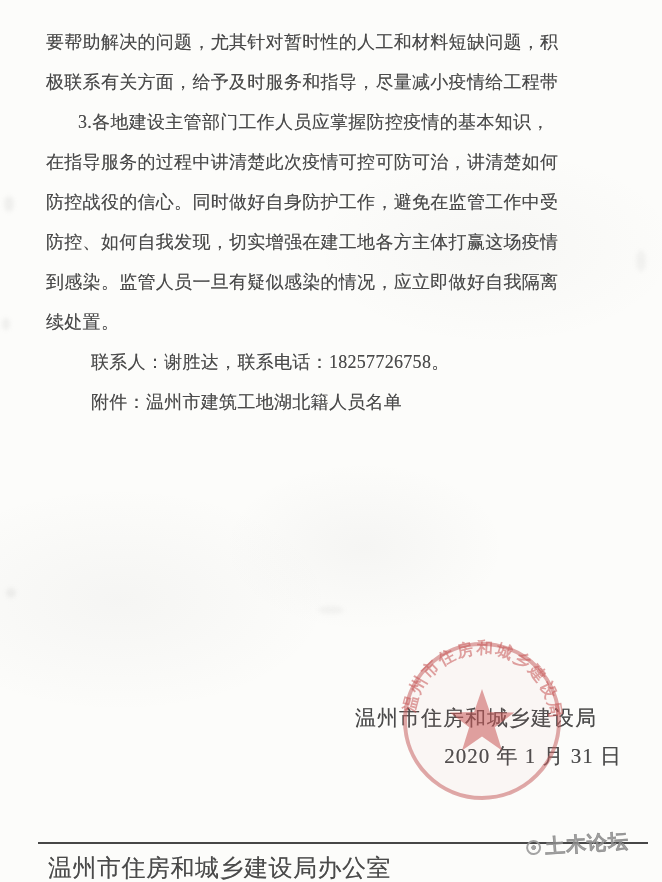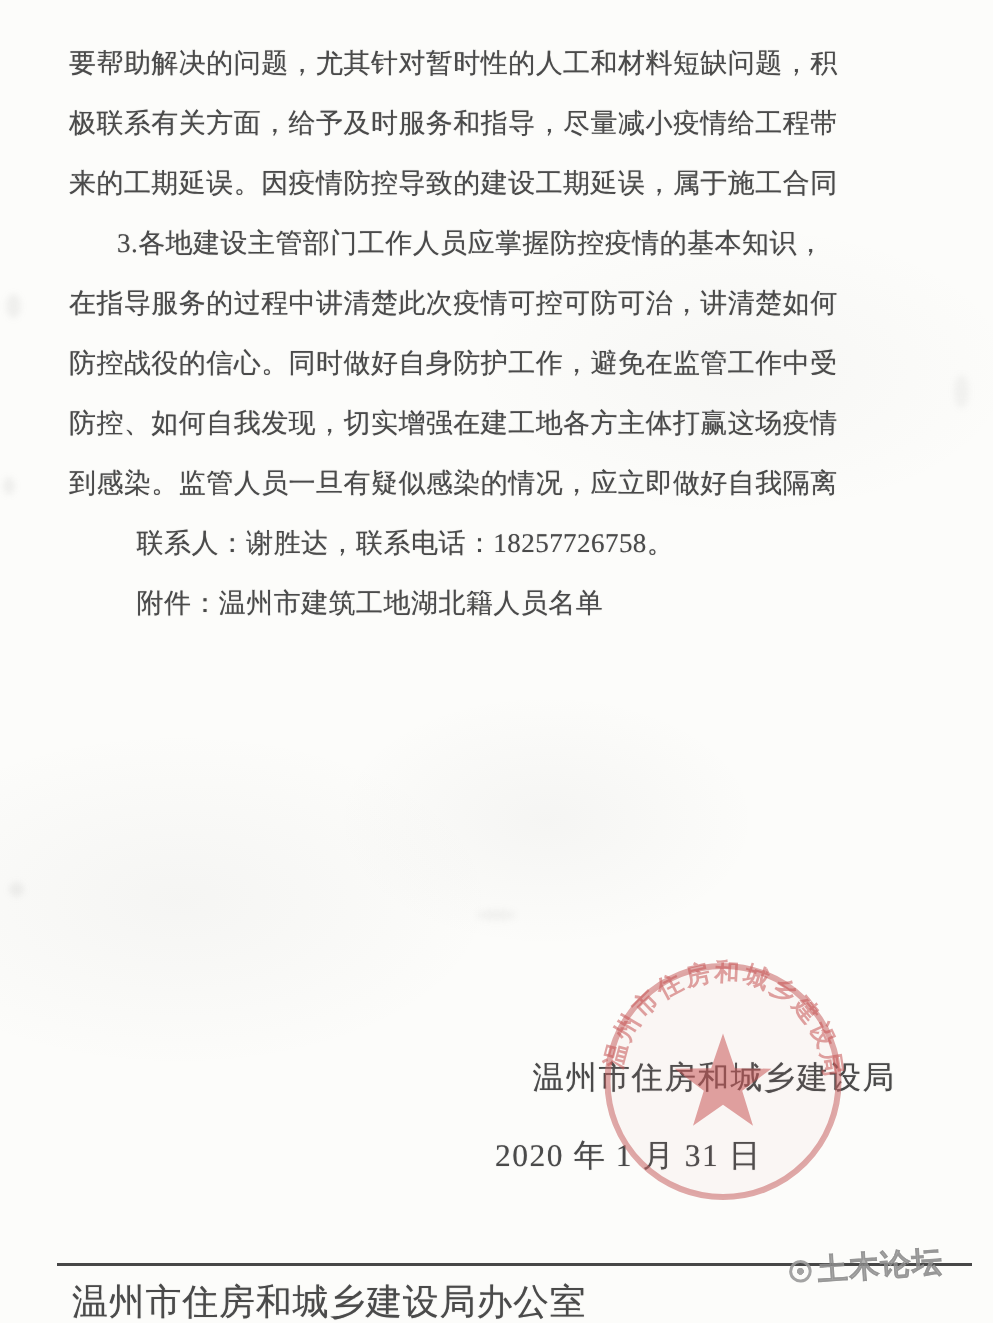--- a/index.html
+++ b/index.html
@@ -26,23 +26,22 @@
   .indent-sm{padding-left:32px;}
   .indent{padding-left:45px;}
   .attachment{}
   .sig-org{
     position:absolute;left:330px;top:704px;width:292px;
     text-align:center;font-size:21px;letter-spacing:1px;
     text-shadow:0 0 0.6px rgba(74,74,74,0.55);
   }
   .sig-date{
     position:absolute;left:330px;top:742px;width:292px;
-    text-align:left;font-size:21px;letter-spacing:1px;
+    text-align:right;font-size:21px;letter-spacing:1px;
     text-shadow:0 0 0.6px rgba(74,74,74,0.55);
-    margin-top:14px;
   }
   .seal{position:absolute;left:392px;top:631px;width:180px;height:180px;pointer-events:none;}
   .footer-rule{
     position:absolute;left:38px;top:842px;width:610px;height:0;
     border-top:2px solid #474747;
   }
   .footer-left{
     position:absolute;left:48px;top:852px;
     font-size:24px;letter-spacing:0.5px;
     text-shadow:0 0 0.6px rgba(74,74,74,0.5);
@@ -74,26 +73,26 @@
   .s5{left:636px;top:250px;width:10px;height:22px;background:rgba(130,130,130,0.08);}
 </style>
 </head>
 <body>
 
 <div class="page">
 
   <div class="body-text">
     <div class="line">要帮助解决的问题，尤其针对暂时性的人工和材料短缺问题，积</div>
     <div class="line">极联系有关方面，给予及时服务和指导，尽量减小疫情给工程带</div>
-    <div class="line">来的工期延误。因疫情防控导致的建设工期延误，属于施工合同</div>
     <div class="line indent-sm">3.各地建设主管部门工作人员应掌握防控疫情的基本知识，</div>
     <div class="line">在指导服务的过程中讲清楚此次疫情可控可防可治，讲清楚如何</div>
     <div class="line">防控战役的信心。同时做好自身防护工作，避免在监管工作中受</div>
     <div class="line">防控、如何自我发现，切实增强在建工地各方主体打赢这场疫情</div>
     <div class="line">到感染。监管人员一旦有疑似感染的情况，应立即做好自我隔离</div>
+    <div class="line">续处置。</div>
     <div class="line indent">联系人：谢胜达，联系电话：18257726758。</div>
     <div class="line indent attachment">附件：温州市建筑工地湖北籍人员名单</div>
   </div>
 
   <div class="sig-org">温州市住房和城乡建设局</div>
   <div class="sig-date">2020 年 1 月 31 日</div>
 
   <svg class="seal" viewBox="0 0 180 180">
     <circle cx="90" cy="90" r="77" fill="rgba(225,140,140,0.05)" stroke="rgba(199,98,98,0.55)" stroke-width="4"></circle>
     <defs>

